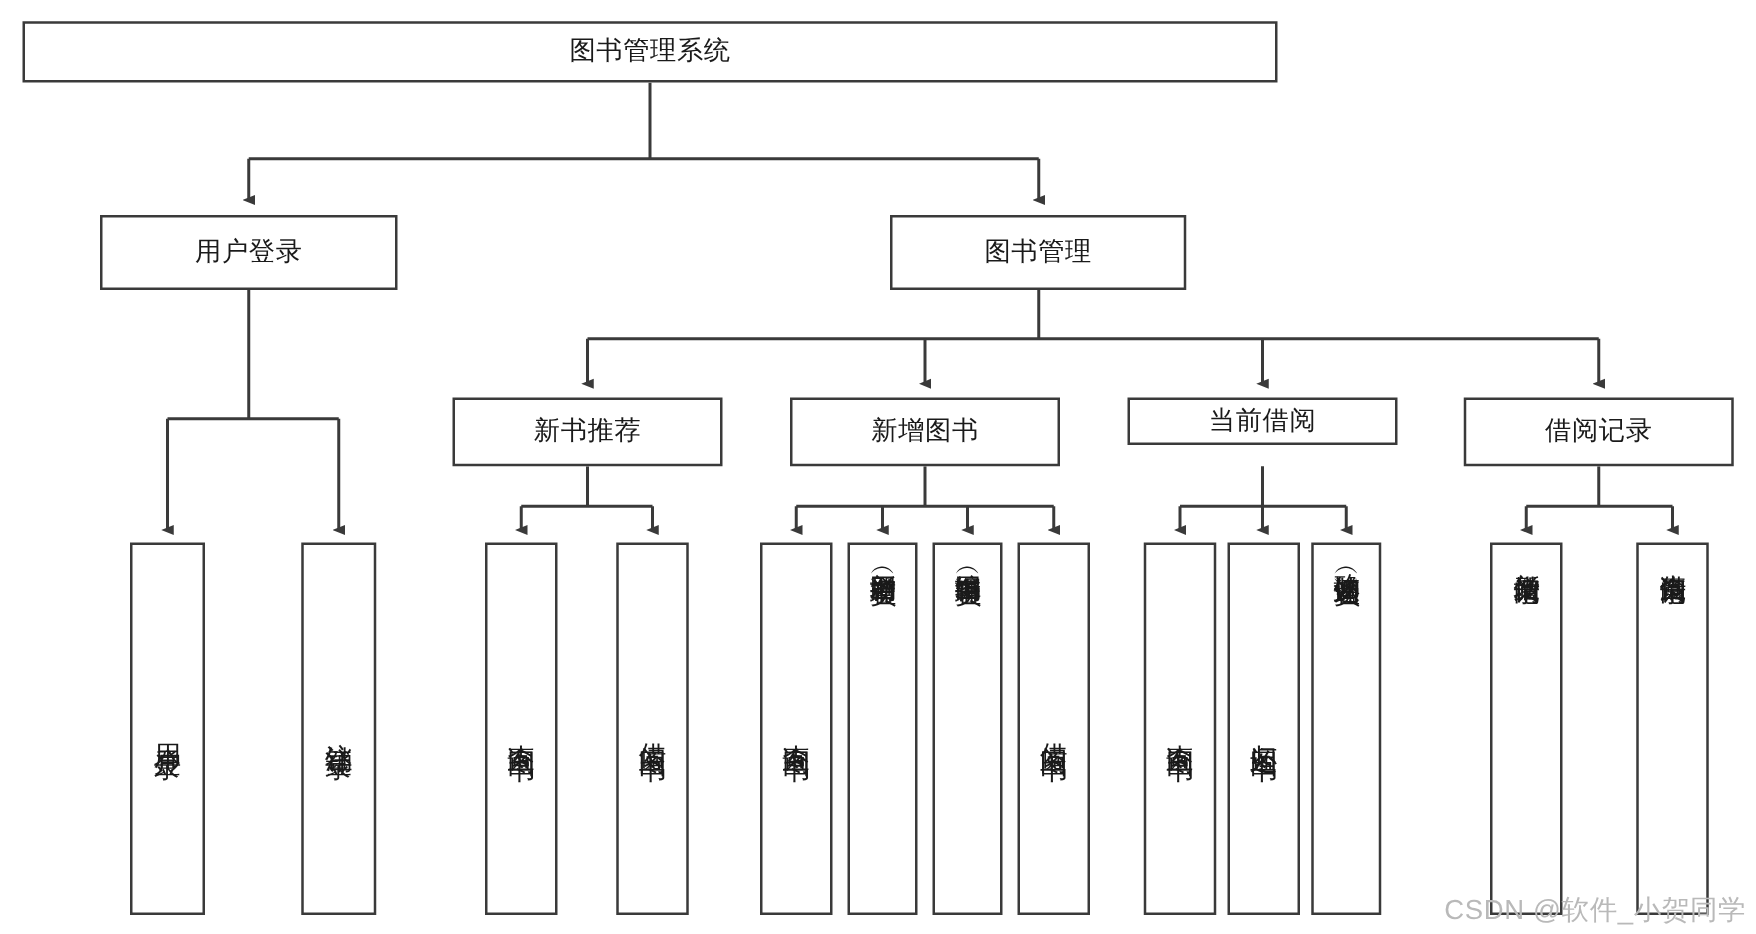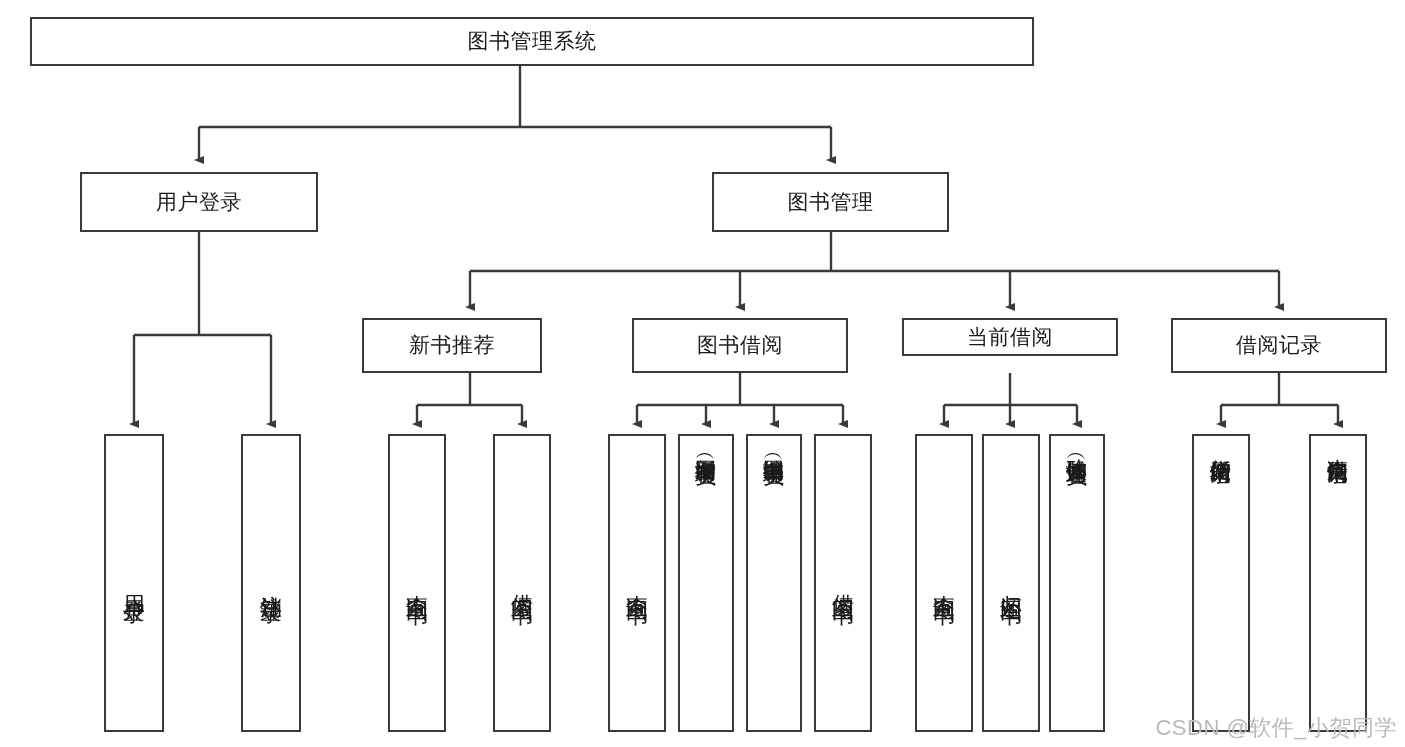--- a/index.html
+++ b/index.html
@@ -128,38 +128,38 @@
       <path d="M1077,405 L1077,424" marker-end="url(#arrow)"></path>
 
       <path d="M1279,373 L1279,405"></path>
       <path d="M1221,405 L1338,405"></path>
       <path d="M1221,405 L1221,424" marker-end="url(#arrow)"></path>
       <path d="M1338,405 L1338,424" marker-end="url(#arrow)"></path>
 
     </g>
   </svg>
 
-  <div class="node h-node" style="left:18px; top:17px; width:1004px; height:49px;margin-left:12px;">
+  <div class="node h-node" style="left:18px; top:17px; width:1004px; height:49px;">
     <span class="node-label">图书管理系统</span>
   </div>
 
   <div class="node h-node" style="left:80px; top:172px; width:238px; height:60px;">
     <span class="node-label">用户登录</span>
   </div>
 
   <div class="node h-node" style="left:712px; top:172px; width:237px; height:60px;">
     <span class="node-label">图书管理</span>
   </div>
 
-  <div class="node h-node" style="left:362px; top:318px; width:180px; height:55px;">
+  <div class="node h-node" style="left:362px; top:318px; width:216px; height:55px;">
     <span class="node-label">新书推荐</span>
   </div>
 
   <div class="node h-node" style="left:632px; top:318px; width:216px; height:55px;">
-    <span class="node-label">图书借阅</span>
+    <span class="node-label">新增图书</span>
   </div>
 
   <div class="node h-node" style="left:902px; top:318px; width:216px; height:38px;">
     <span class="node-label">当前借阅</span>
   </div>
 
   <div class="node h-node" style="left:1171px; top:318px; width:216px; height:55px;">
     <span class="node-label">借阅记录</span>
   </div>
 

